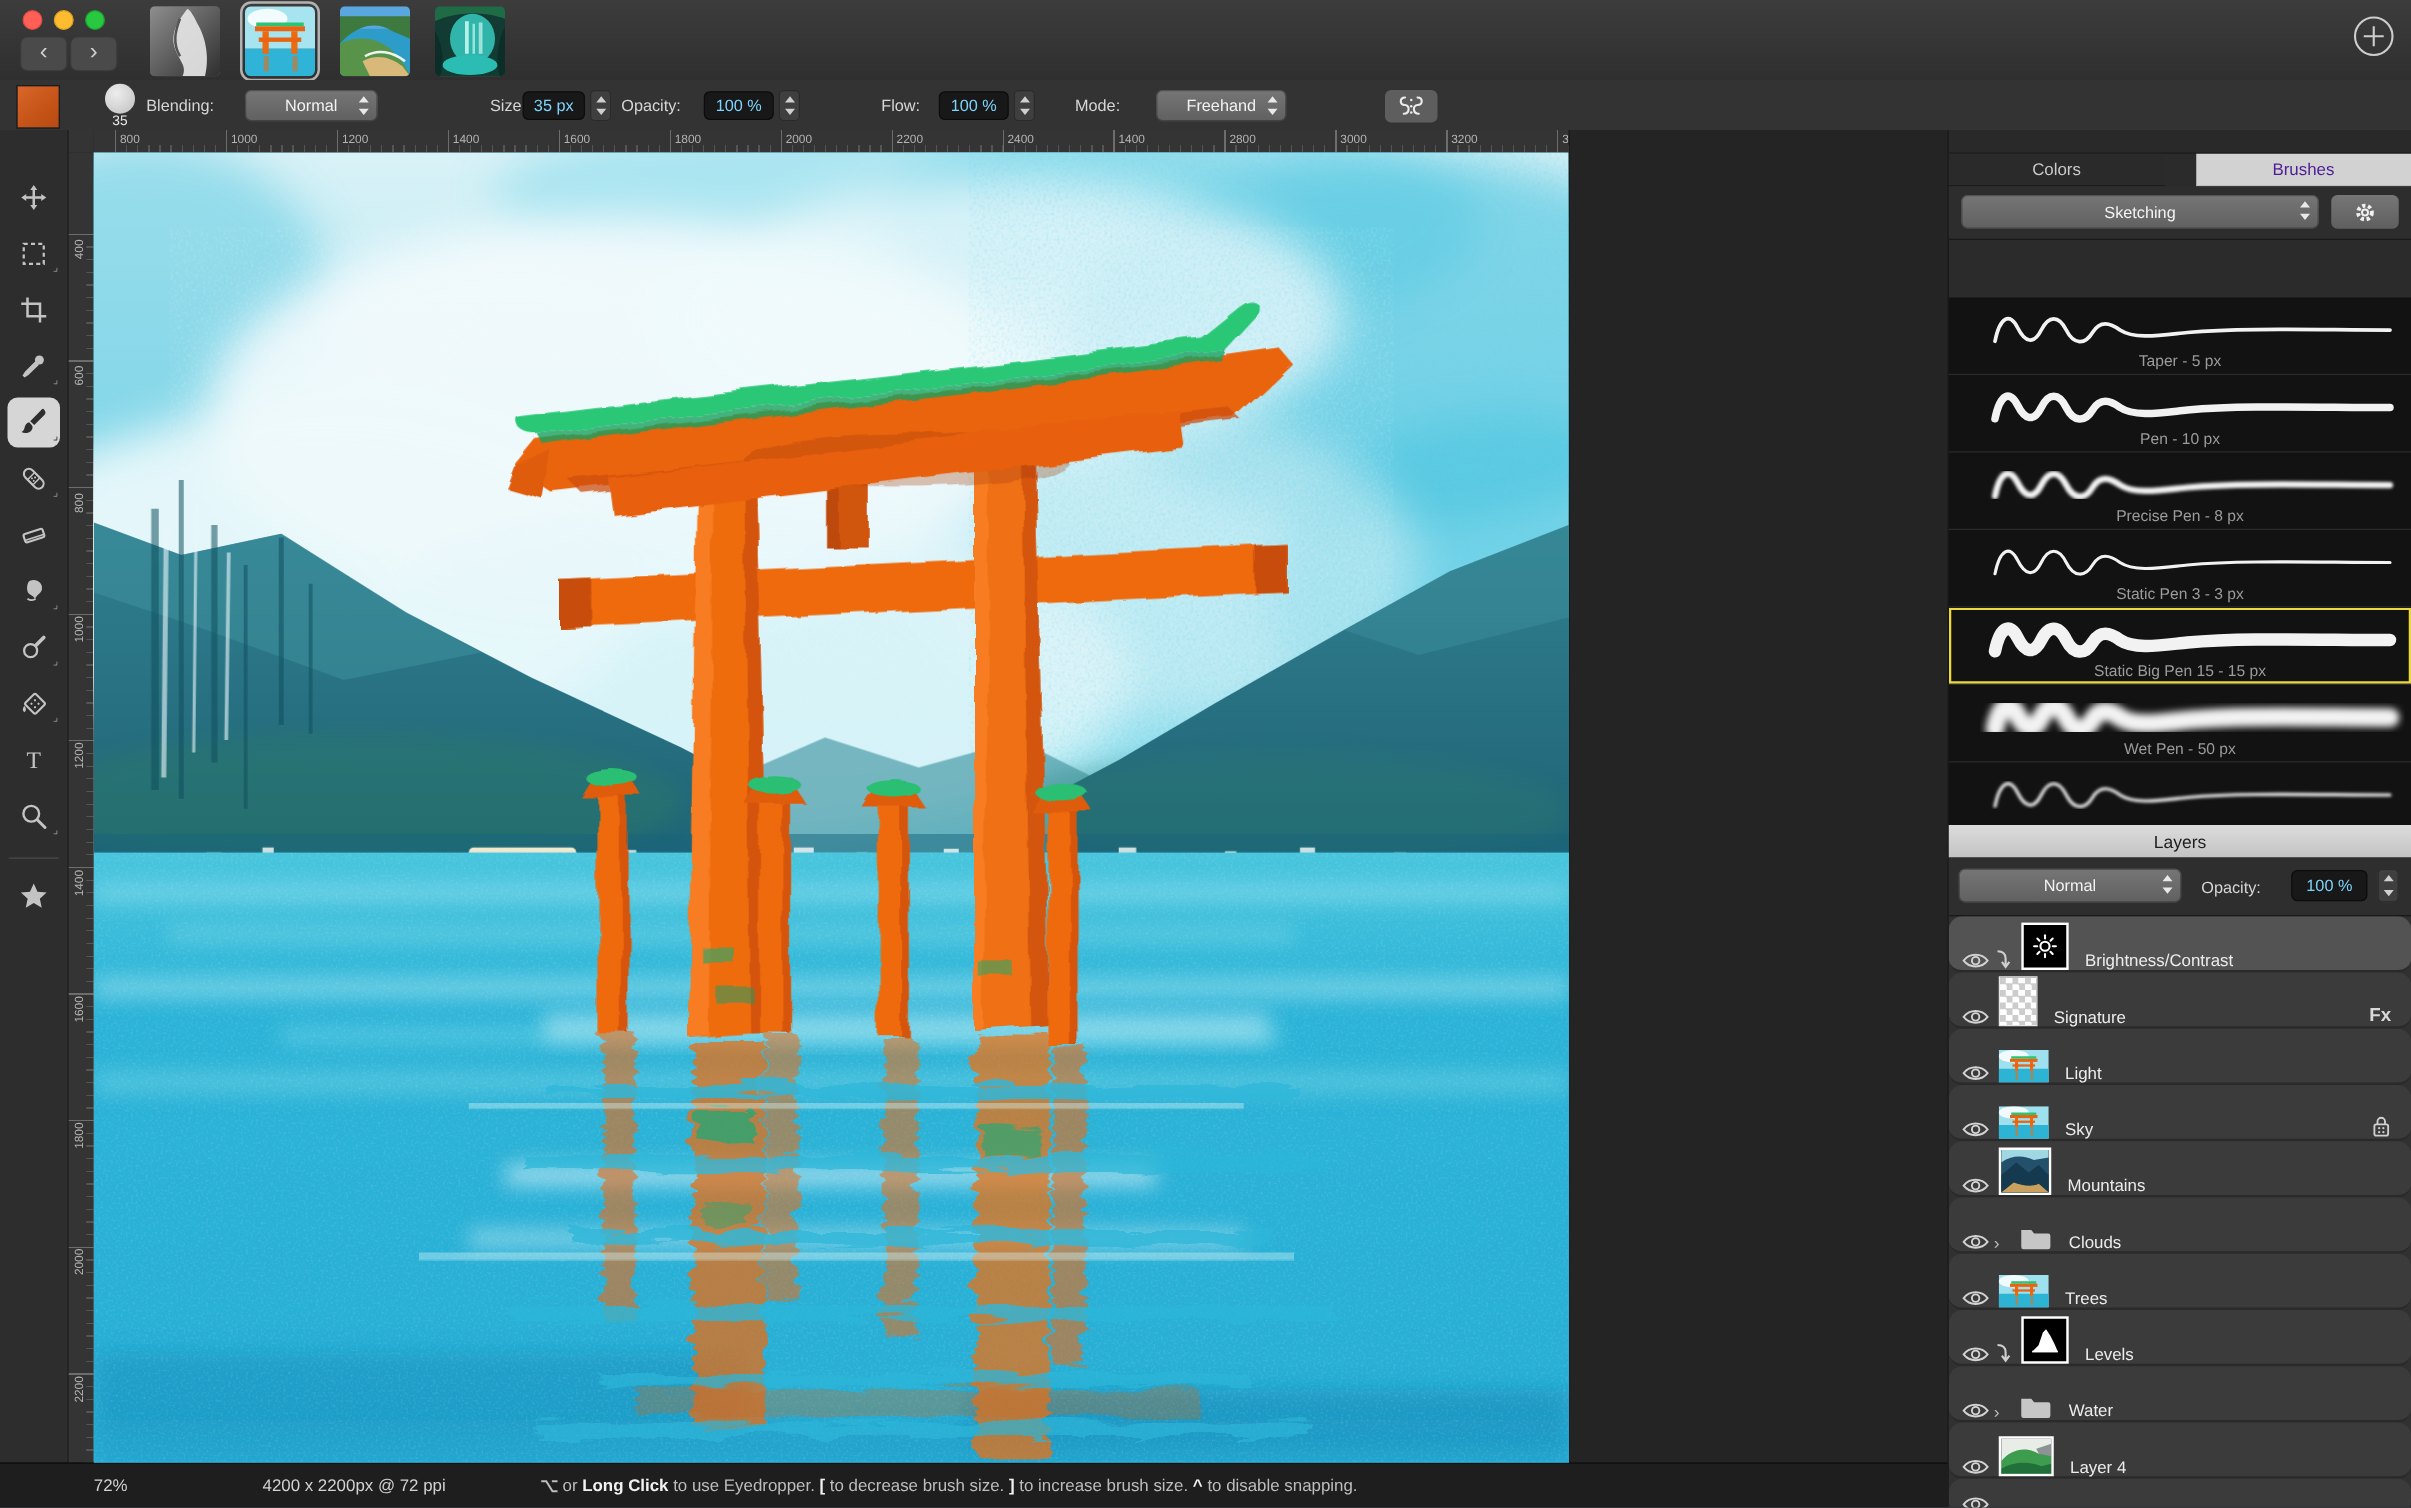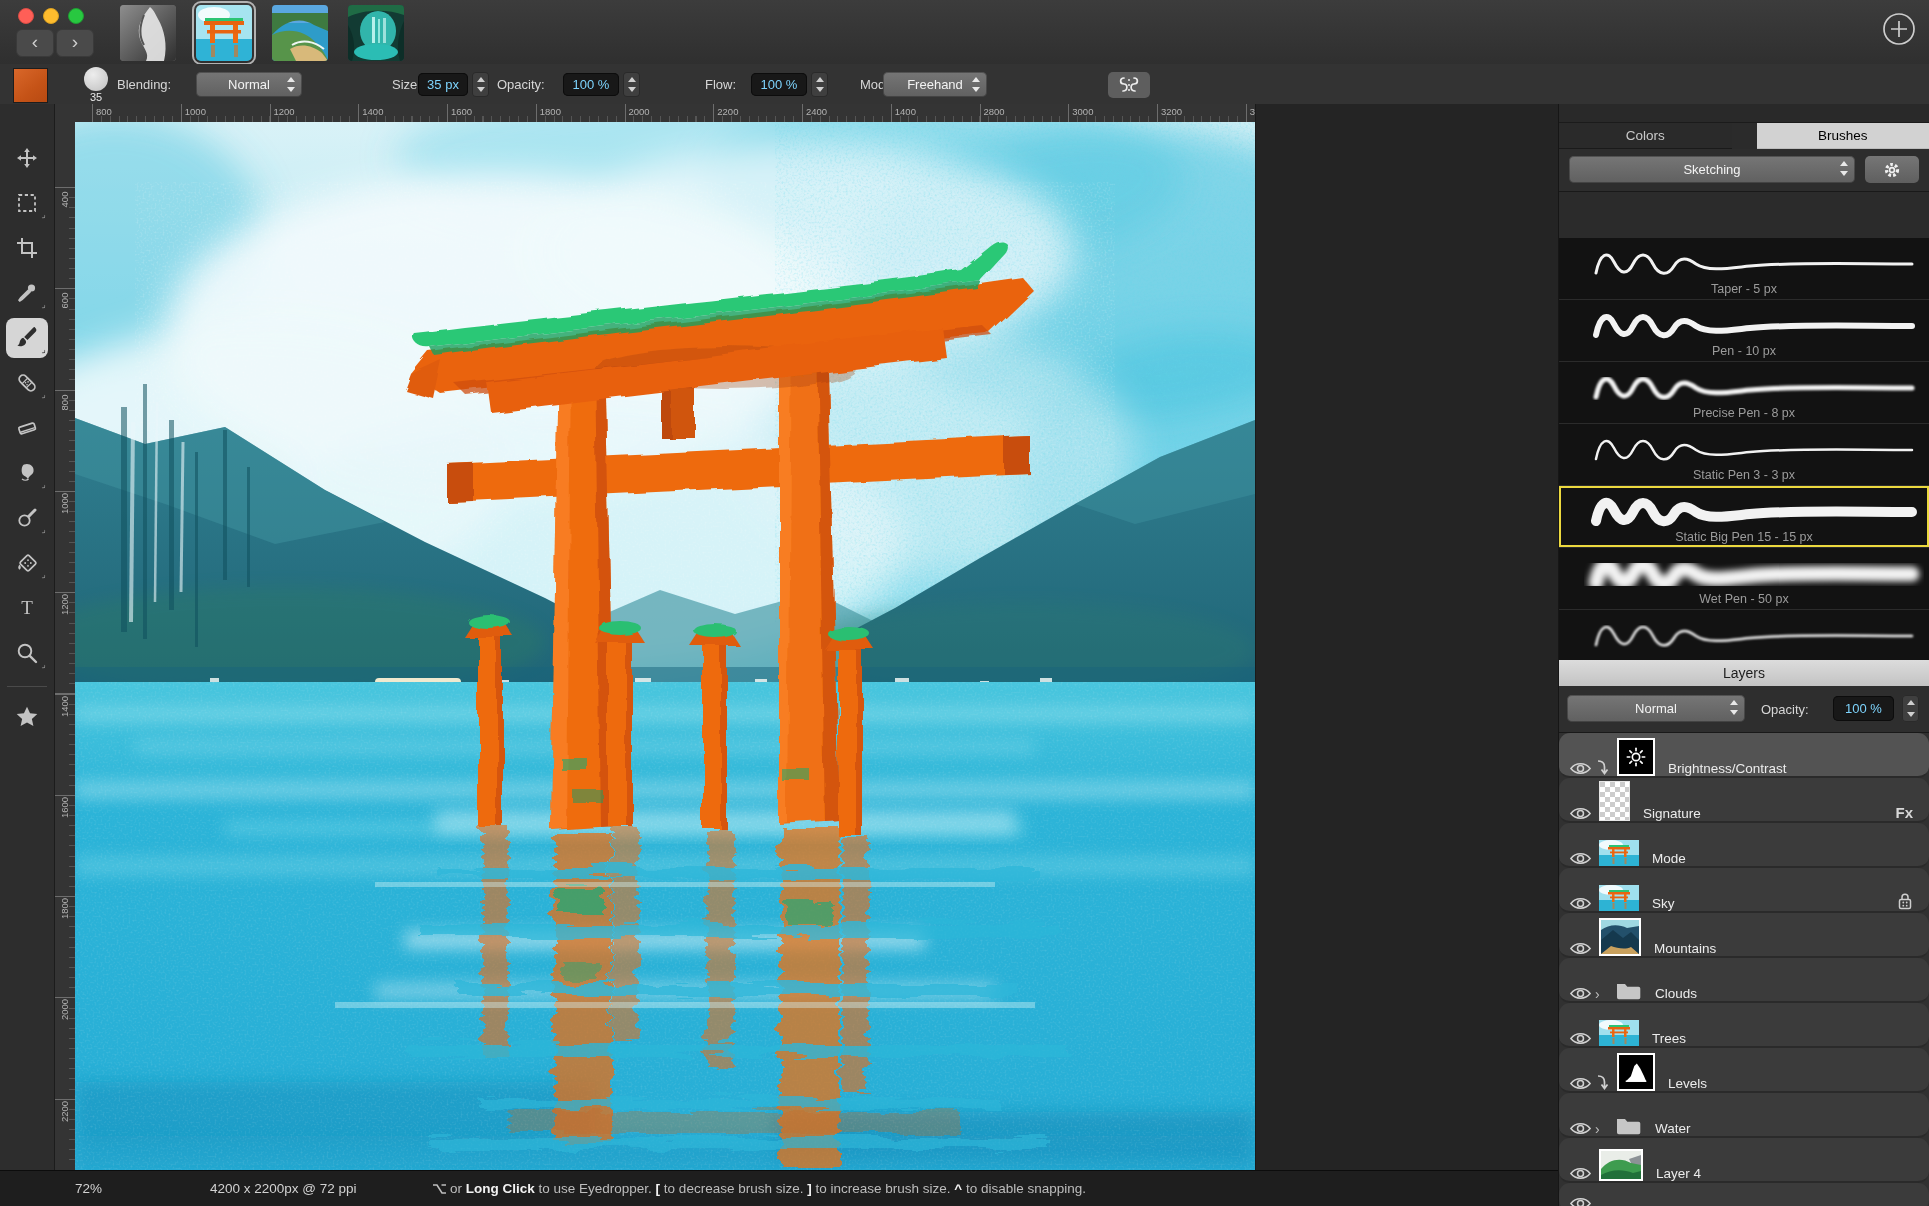--- a/index.html
+++ b/index.html
@@ -63,21 +63,21 @@
   .ruler-left span{position:absolute;left:-13px;width:44px;text-align:center;font-size:9.5px;color:#b3b3b3;transform:rotate(-90deg);}
   .canvas{position:absolute;left:75px;top:122px;width:1180px;height:1048px;overflow:hidden;background:#9fe2ef;}
   .canvas svg{display:block;width:1180px;height:1048px;}
   .pasteboard{position:absolute;left:1255px;top:104px;width:303px;height:1066px;background:#242424;border-left:1px solid #1a1a1a;}
 
   
   .rpanel{position:absolute;left:1558px;top:104px;width:371px;height:1102px;background:#2b2b2b;border-left:1px solid #161616;box-sizing:border-box;}
   .rp-filler{height:18px;background:#292929;border-bottom:1px solid #1b1b1b;}
   .rp-tabs{height:26px;display:flex;gap:25px;}
   .rp-tab{flex:1;display:flex;align-items:center;justify-content:center;font-size:13.5px;background:#2a2a2a;color:#c9c9c9;border-bottom:1px solid #1a1a1a;}
-  .rp-tab.active{background:#d2d2d2;color:#000000;border-bottom:1px solid #bdbdbd;}
+  .rp-tab.active{background:#d2d2d2;color:#4c1d95;border-bottom:1px solid #bdbdbd;}
   .rp-sketch{position:relative;height:42px;background:#2d2d2d;border-bottom:1px solid #191919;}
   .rp-sketch .dropdown{left:10px;top:7px;width:286px;height:27px;}
   .gearbtn{position:absolute;left:306px;top:7px;width:54px;height:27px;background:linear-gradient(#767676,#5f5f5f);border-radius:5px;border:none;
     display:flex;align-items:center;justify-content:center;color:#f0f0f0;}
   .brush-list{background:#121212;margin-top:46px;}
   .brush-row{position:relative;height:62px;border-bottom:1px solid #2b2b2b;box-sizing:border-box;}
   .brush-row.sel{box-shadow:inset 0 0 0 2px #ecd93f;}
   .brush-row.partial{height:50px;border-bottom:none;overflow:hidden;}
   .brush-row svg{position:absolute;left:25px;top:3px;}
   .brush-row .blabel{position:absolute;left:0;bottom:3px;width:100%;text-align:center;font-size:12.5px;color:#9b9b9b;}
@@ -202,21 +202,21 @@
 
     <span class="tb-label" style="left:497px">Opacity:</span>
     <div class="vfield" style="left:563px;width:56px">100 %</div>
     <div class="stepper" style="left:623px"></div>
 
     <span class="tb-label" style="left:705px">Flow:</span>
     <div class="vfield" style="left:751px;width:56px">100 %</div>
     <div class="stepper" style="left:811px"></div>
 
     <span class="tb-label" style="left:860px">Mode:</span>
-    <div class="dropdown" style="left:883px;width:104px">
+    <div class="dropdown" style="left:925px;width:104px">
       <span>Freehand</span>
       <i class="dd-caret"></i>
     </div>
 
     <button class="stab">
       <svg width="28" height="18" viewBox="0 0 28 18">
         <path d="M9 2 C4.5 2 4.5 8 9 8 C13 8 13 15 8 15" fill="none" stroke="#ececec" stroke-width="1.7" stroke-linecap="round"></path>
         <path d="M19 2 C23.5 2 23.5 8 19 8 C15 8 15 15 20 15" fill="none" stroke="#ececec" stroke-width="1.7" stroke-linecap="round"></path>
         <circle cx="14" cy="4" r="1" fill="#ececec"></circle>
           <circle cx="14" cy="9" r="1" fill="#ececec"></circle>
@@ -701,21 +701,21 @@
               <rect y="15" width="40" height="11" fill="#2db3d4"></rect>
               <rect x="10" y="5" width="20" height="2" fill="#2bc474"></rect>
               <rect x="9" y="7" width="22" height="2.5" fill="#e86410"></rect>
               <rect x="13" y="9" width="2.5" height="8" fill="#ee6a10"></rect>
               <rect x="25" y="9" width="2.5" height="8" fill="#ee6a10"></rect>
               <rect x="11" y="11.5" width="18" height="1.8" fill="#e86410"></rect>
               <rect x="13.5" y="18" width="2" height="6" fill="#ee6a10" opacity=".6"></rect>
               <rect x="25.5" y="18" width="2" height="6" fill="#ee6a10" opacity=".6"></rect>
             </svg>
           </span>
-          <span class="lname">Mode</span>
+          <span class="lname">Light</span>
         </div>
         <div class="layer-row  ">
           <span class="eyeic">
             <svg width="23" height="15" viewBox="0 0 24 15">
               <path d="M2 7.5 C7 1 17 1 22 7.5 C17 14 7 14 2 7.5 Z" fill="none" stroke="currentColor" stroke-width="1.6"></path>
               <circle cx="12" cy="7.5" r="3.1" fill="none" stroke="currentColor" stroke-width="1.6"></circle>
             </svg>
           </span>
           <span class="lthumb">
             <svg width="40" height="26" viewBox="0 0 40 26">

